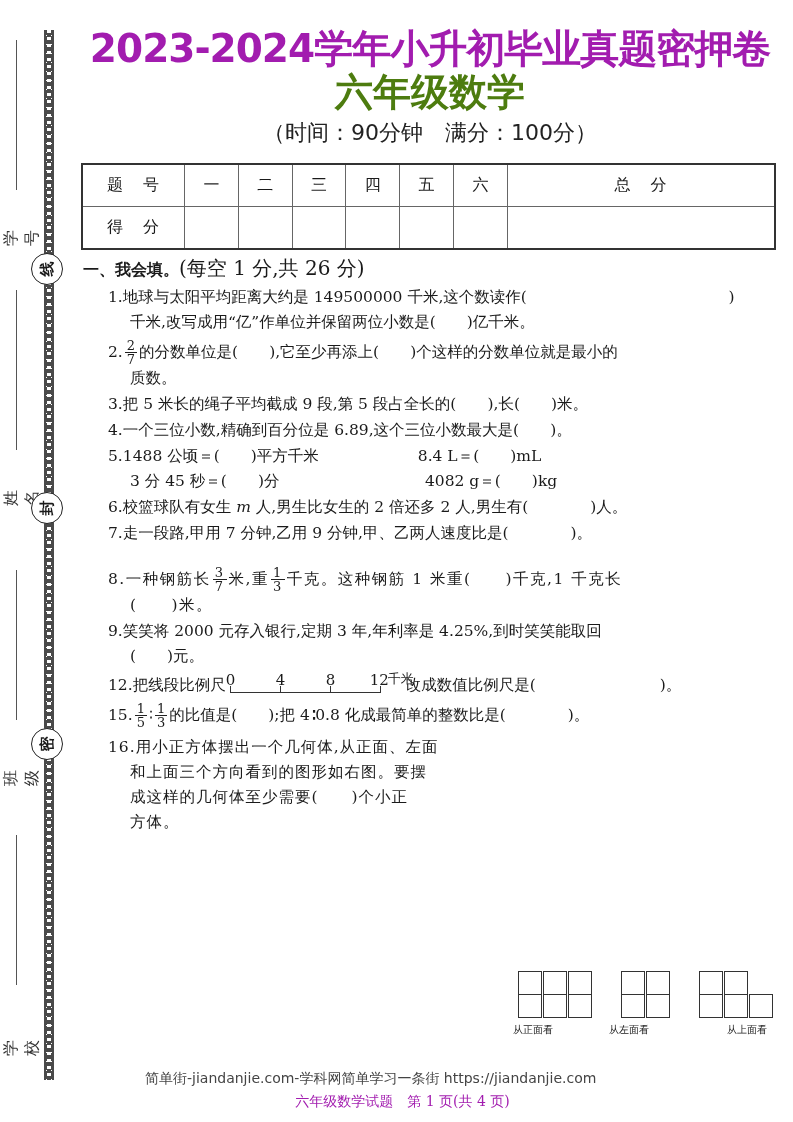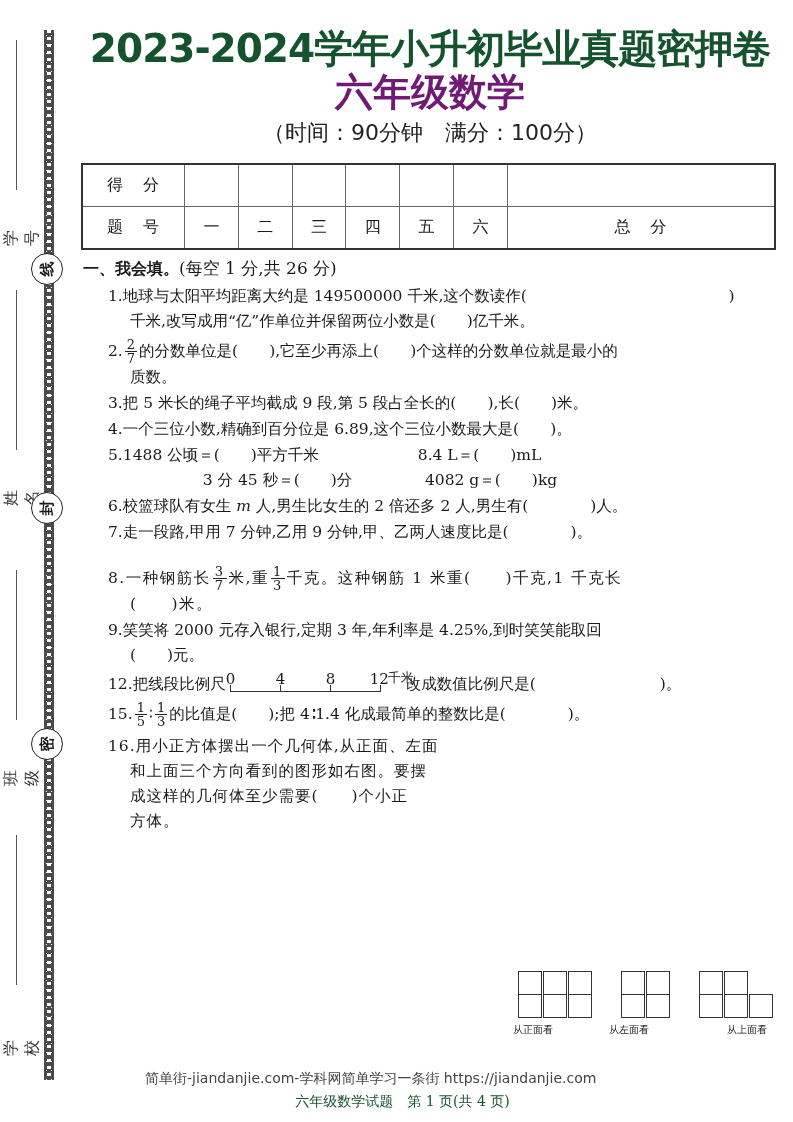--- a/index.html
+++ b/index.html
@@ -14,56 +14,56 @@
                background: repeating-linear-gradient(to bottom, #ffffff 0 3px, #4a4a4a 3px 7px); }
   .seal { position: absolute; left: 31px; width: 30px; height: 30px; border: 1.5px solid #222; border-radius: 50%;
           background: #fff; display: flex; align-items: center; justify-content: center; font-size: 15px; font-weight: bold;
           transform: rotate(-90deg); z-index: 2; }
   .side-label { position: absolute; left: 2px; font-size: 16px; color: #333; transform: rotate(-90deg); width: 40px;
                 text-align: center; letter-spacing: 14px; }
   .side-rule { position: absolute; left: 16px; width: 1px; background: #555; }
 
   
   .title1 { position: absolute; left: 80px; top: 22px; width: 700px; text-align: center;
-            font-family: "DejaVu Sans", "Liberation Sans", sans-serif; font-size: 39px; font-weight: bold; letter-spacing: -1px; color: #14532d; }
+            font-family: "DejaVu Sans", "Liberation Sans", sans-serif; font-size: 39px; font-weight: bold; letter-spacing: -1px; color: #a21caf; }
   .title2 { position: absolute; left: 80px; top: 67px; width: 700px; text-align: center;
-            font-family: Liberation Serif, serif; font-size: 38px; font-weight: bold; color: #701a75; }
+            font-family: Liberation Serif, serif; font-size: 38px; font-weight: bold; color: #4d7c0f; }
   .subtitle { position: absolute; left: 80px; top: 118px; width: 700px; text-align: center;
               font-family: "DejaVu Sans", "Liberation Sans", sans-serif; font-size: 22px; color: #222; }
 
   
   .score { position: absolute; left: 81px; top: 163px; width: 695px; border-collapse: collapse; }
   .score td { border: 1px solid #666; height: 39px; text-align: center; font-size: 16px;
               font-family: "DejaVu Sans", "Liberation Sans", sans-serif; }
   .score { border: 2px solid #333; }
   .score td.head { width: 80px; letter-spacing: 20px; padding-left: 20px; }
 
   
   .content { position: absolute; left: 83px; top: 256px; width: 700px; font-size: 15.5px; line-height: 25px; }
   .sec { font-weight: bold; font-family: "DejaVu Sans", "Liberation Sans", sans-serif; font-size: 16px; margin-bottom: 3px; }
-  .sec .note { font-weight: normal; font-family: "DejaVu Serif", serif; font-size: 17px; }
+  .sec .note { font-weight: normal; font-family: "DejaVu Serif", serif; font-size: 20px; }
   .q { padding-left: 47px; text-indent: -22px; margin: 0 0 1px 0; }
   .frac { display: inline-flex; flex-direction: column; align-items: center; vertical-align: middle;
           font-size: 13px; line-height: 13px; margin: 0 2px; text-indent: 0; }
   .frac .n { border-bottom: 1px solid #222; padding: 0 2px; }
   .sup { font-size: 9px; vertical-align: super; }
 
   .scale { display: inline-block; position: relative; width: 180px; height: 24px; vertical-align: middle; text-indent: 0; }
   .scale .bar { position: absolute; left: 4px; top: 18px; width: 150px; height: 1px; background: #333; }
   .scale .tick { position: absolute; top: 12px; width: 1px; height: 7px; background: #333; }
   .scale .lbl { position: absolute; top: -6px; font-size: 15px; }
 
   .views { position: absolute; left: 513px; top: 971px; width: 270px; height: 80px; }
   .grid { position: absolute; top: 0; display: grid; gap: 0; }
   .grid div { width: 24px; height: 24px; border: 1px solid #333; box-sizing: border-box; margin: -0.5px; }
   .vlabel { position: absolute; top: 52px; font-size: 10px; font-family: "DejaVu Sans", "Liberation Sans", sans-serif; }
 
   .watermark { position: absolute; left: 145px; top: 1070px; font-family: "DejaVu Sans", "Liberation Sans", sans-serif;
                font-size: 14px; color: #444; }
-  .footer { position: absolute; left: 0; width: 793px; top: 1093px; text-align: center; font-size: 14px; color: #14532d; padding-left: 12px; box-sizing: border-box; }
+  .footer { position: absolute; left: 0; width: 793px; top: 1093px; text-align: center; font-size: 14px; color: #a21caf; padding-left: 12px; box-sizing: border-box; }
 </style>
 </head>
 <body>
 
 <div class="bind-line"></div>
 <div class="seal" style="top:253px;">线</div>
 <div class="seal" style="top:492px;">封</div>
 <div class="seal" style="top:728px;">密</div>
 
 <div class="side-rule" style="top:40px;height:150px;"></div>
@@ -75,39 +75,39 @@
 <div class="side-rule" style="top:835px;height:150px;"></div>
 <div class="side-label" style="top:1020px;">学 校</div>
 
 <div class="title1">2023-2024学年小升初毕业真题密押卷</div>
 <div class="title2">六年级数学</div>
 <div class="subtitle">（时间：90分钟　满分：100分）</div>
 
 <table class="score">
   <tbody>
       <tr>
-    <td class="head">得分</td>
-    <td></td>
-    <td></td>
-    <td></td>
-    <td></td>
-    <td></td>
-    <td></td>
-    <td></td>
-  </tr>
-  <tr>
     <td class="head">题号</td>
     <td>一</td>
     <td>二</td>
     <td>三</td>
     <td>四</td>
     <td>五</td>
     <td>六</td>
     <td style="letter-spacing:20px;padding-left:20px;">总分</td>
   </tr>
+  <tr>
+    <td class="head">得分</td>
+    <td></td>
+    <td></td>
+    <td></td>
+    <td></td>
+    <td></td>
+    <td></td>
+    <td></td>
+  </tr>
 </tbody>
   </table>
 
 <div class="content">
   <div class="sec">
     <span>一、我会填。</span><span class="note">(每空 1 分,共 26 分)</span>
   </div>
 
   <div class="q">
     <span>1.</span><span>地球与太阳平均距离大约是 149500000 千米,这个数读作(　　　　　　　　　　　　　)</span><br>
@@ -125,21 +125,21 @@
   <div class="q">
     <span>3.</span><span>把 5 米长的绳子平均截成 9 段,第 5 段占全长的(　　),长(　　)米。</span>
   </div>
 
   <div class="q">
     <span>4.</span><span>一个三位小数,精确到百分位是 6.89,这个三位小数最大是(　　)。</span>
   </div>
 
   <div class="q">
     <span>5.</span><span style="display:inline-block;width:295px;text-indent:0;">1488 公顷＝(　　)平方千米</span><span>8.4 L＝(　　)mL</span><br>
-    <span style="display:inline-block;width:295px;text-indent:0;text-align:center;">3 分 45 秒＝(　　)分</span><span>4082 g＝(　　)kg</span>
+    <span style="display:inline-block;width:295px;text-indent:0;">3 分 45 秒＝(　　)分</span><span>4082 g＝(　　)kg</span>
   </div>
 
   <div class="q">
     <span>6.</span><span>校篮球队有女生 </span><i>m</i><span> 人,男生比女生的 2 倍还多 2 人,男生有(　　　　)人。</span>
   </div>
 
   <div class="q">
     <span>7.</span><span>走一段路,甲用 7 分钟,乙用 9 分钟,甲、乙两人速度比是(　　　　)。</span>
   </div>
 
@@ -167,21 +167,21 @@
 
 
 
   <div class="q" style="margin-top:4px;">
     <span>15.</span><span class="frac">
         <span class="n">1</span>
         <span>5</span>
       </span><span>∶</span><span class="frac">
         <span class="n">1</span>
         <span>3</span>
-      </span><span>的比值是(　　);把 4∶1.4 化成最简单的整数比是(　　　　)。</span>
+      </span><span>的比值是(　　);把 4∶0.8 化成最简单的整数比是(　　　　)。</span>
   </div>
 
   <div class="q" style="margin-top:6px;width:385px;letter-spacing:1px;">
     <span>16.</span><span>用小正方体摆出一个几何体,从正面、左面</span><br>
     <span>和上面三个方向看到的图形如右图。要摆</span><br>
     <span>成这样的几何体至少需要(　　)个小正</span><br>
     <span>方体。</span>
   </div>
 </div>
 

